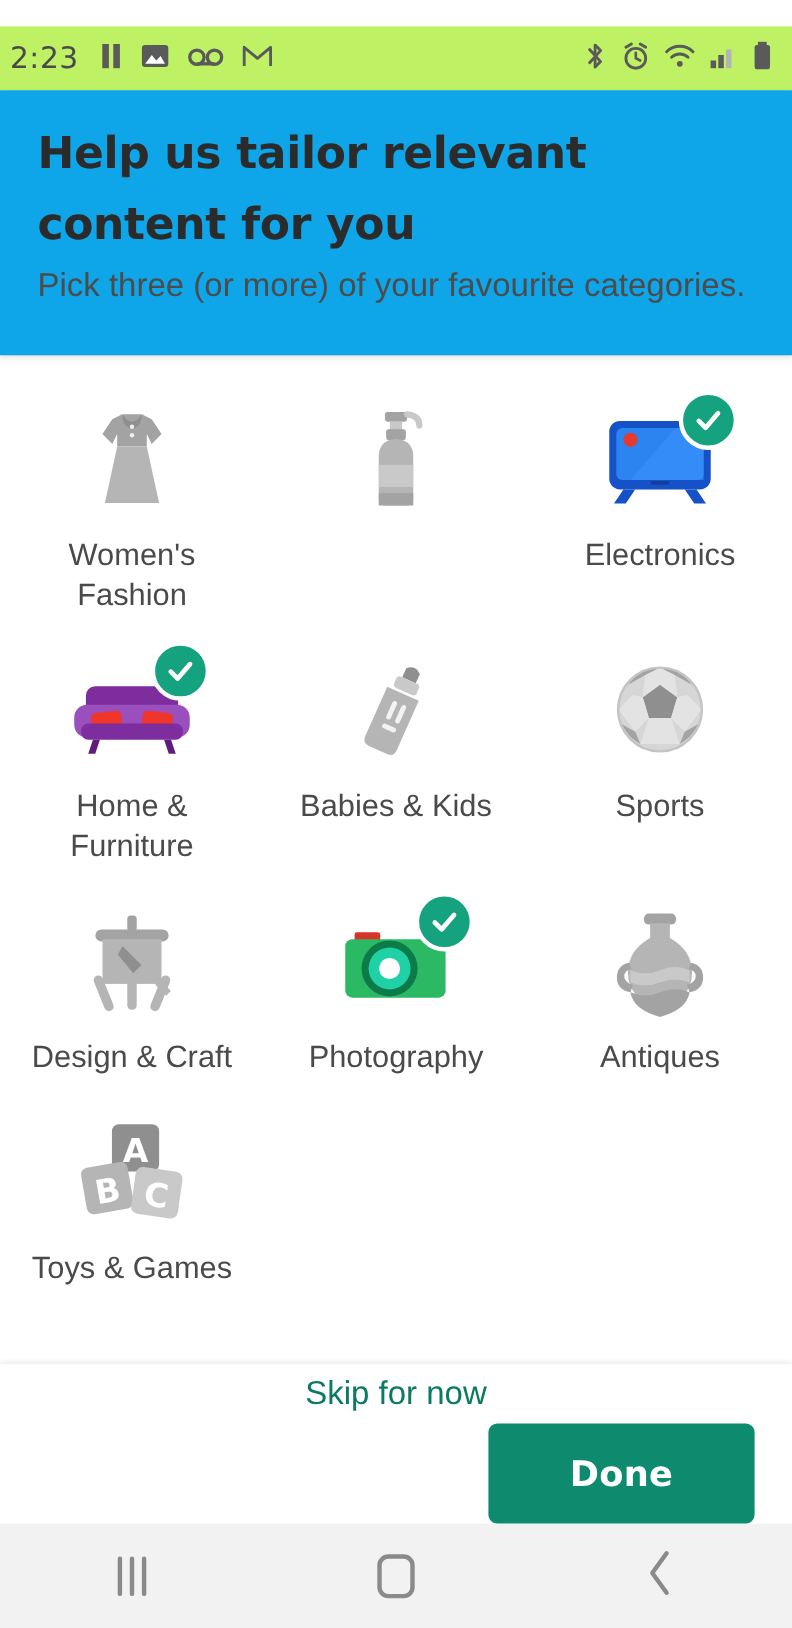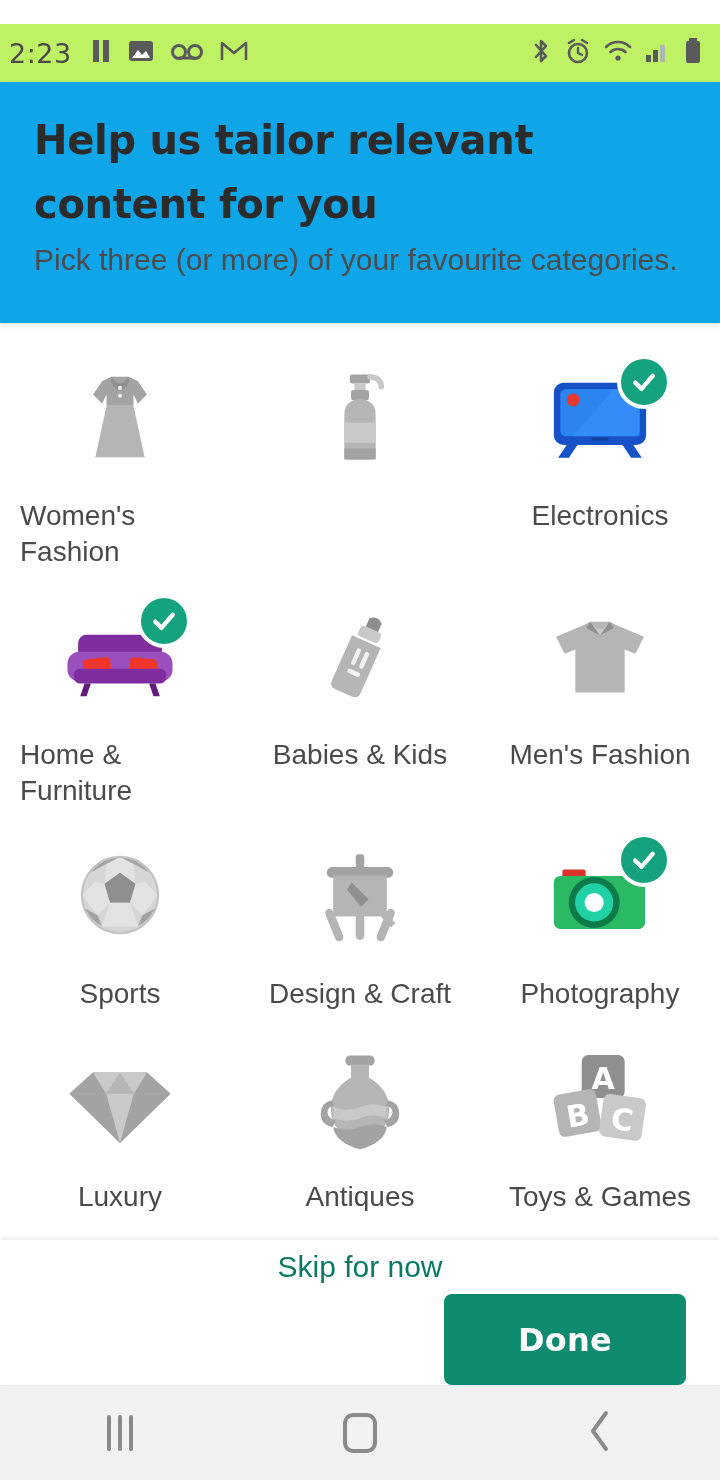--- a/index.html
+++ b/index.html
@@ -71,23 +71,23 @@
   .cat-icon-box svg{ display:block; }
   .badge{
     position:absolute; top:-4px; right:-6px;
     width:54px; height:54px; border-radius:50%;
     background:#15a37f;
     border:4px solid #ffffff;
     display:flex; align-items:center; justify-content:center;
   }
   .badge svg{ width:30px; height:30px; }
   .cat-label{
-    margin-top:23px;
+    margin-top:12px;
     font-size:28px; line-height:1.28;
-    color:#4a4a4a; 
+    color:#4a4a4a; text-align:center;
     max-width:200px;
     font-family:"Liberation Sans", sans-serif;
   }
 
   
   .footer{
     position:absolute; left:0; right:0;
     top:1240px; height:145px;
     background:#ffffff;
     box-shadow:0 -2px 5px rgba(0,0,0,.09);
@@ -276,31 +276,20 @@
         <path d="M44 16 q6-6 12 0 l0 8 l-12 0 Z" fill="#8f8f8f"></path>
         <rect x="40" y="24" width="20" height="10" rx="3" fill="#c9c9c9"></rect>
         <path d="M36 36 l28 0 l0 44 q0 6-6 6 l-16 0 q-6 0-6-6 Z" fill="#b5b5b5"></path>
         <rect x="45" y="44" width="4" height="16" rx="2" fill="#f2f2f2"></rect>
         <rect x="53" y="44" width="4" height="16" rx="2" fill="#f2f2f2"></rect>
         <rect x="45" y="64" width="12" height="4" rx="2" fill="#f2f2f2"></rect>
       </g>
     </svg>
         </div>
         <div class="cat-label">Babies &amp; Kids</div>
-      </div>
-      <div class="cat">
-        <div class="cat-icon-box">
-          <svg width="118" height="112" viewBox="0 0 110 100">
-      <path d="M38 22 L46 18 L64 18 L72 22 L96 32 L88 48 L78 44 L78 84 L32 84 L32 44 L22 48 L14 32 Z" fill="#b5b5b5"></path>
-      <path d="M46 18 Q55 32 64 18 Q64 28 55 31 Q46 28 46 18 Z" fill="#c9c9c9"></path>
-      <path d="M46 18 L55 31 L42 24 Z" fill="#8f8f8f"></path>
-      <path d="M64 18 L55 31 L68 24 Z" fill="#8f8f8f"></path>
-    </svg>
-        </div>
-        <div class="cat-label">Men's Fashion</div>
       </div>
       <div class="cat">
         <div class="cat-icon-box">
           <svg width="112" height="112" viewBox="0 0 100 100">
       <circle cx="50" cy="50" r="34" fill="#d6d6d6"></circle>
       <path d="M50 30 L64 40 L59 57 L41 57 L36 40 Z" fill="#8f8f8f"></path>
       <path d="M50 16 L62 22 L64 40 L50 30 L36 40 L38 22 Z" fill="#e3e3e3"></path>
       <path d="M16 50 L28 38 L36 40 L41 57 L30 68 Z" fill="#e3e3e3"></path>
       <path d="M84 50 L72 38 L64 40 L59 57 L70 68 Z" fill="#e3e3e3"></path>
       <path d="M41 57 L59 57 L66 78 L34 78 Z" fill="#e3e3e3"></path>
@@ -340,35 +329,20 @@
           <div class="badge">
             <svg viewBox="0 0 24 24">
               <path d="M5 12.5 L10 17.5 L19 7" fill="none" stroke="#ffffff" stroke-width="3.4" stroke-linecap="round" stroke-linejoin="round"></path>
             </svg>
           </div>
         </div>
         <div class="cat-label">Photography</div>
       </div>
       <div class="cat">
         <div class="cat-icon-box">
-          <svg width="118" height="112" viewBox="0 0 110 100">
-      <path d="M30 26 L80 26 L102 46 L55 92 L8 46 Z" fill="#b5b5b5"></path>
-      <path d="M30 26 L8 46 L42 46 Z" fill="#a3a3a3"></path>
-      <path d="M80 26 L102 46 L68 46 Z" fill="#a3a3a3"></path>
-      <path d="M30 26 L42 46 L55 26 Z" fill="#c9c9c9"></path>
-      <path d="M80 26 L68 46 L55 26 Z" fill="#c9c9c9"></path>
-      <path d="M42 46 L68 46 L55 92 Z" fill="#c9c9c9"></path>
-      <path d="M8 46 L42 46 L55 92 Z" fill="#a3a3a3"></path>
-      <path d="M102 46 L68 46 L55 92 Z" fill="#a3a3a3"></path>
-    </svg>
-        </div>
-        <div class="cat-label">Luxury</div>
-      </div>
-      <div class="cat">
-        <div class="cat-icon-box">
           <svg width="112" height="112" viewBox="0 0 100 100">
       <rect x="37" y="12" width="26" height="9" rx="4" fill="#a3a3a3"></rect>
       <rect x="42" y="20" width="16" height="14" fill="#b5b5b5"></rect>
       <path d="M42 32 q-18 10-18 28 q0 22 26 28 q26-6 26-28 q0-18-18-28 Z" fill="#b5b5b5"></path>
       <path d="M25 52 q-10 2-10 12 q0 10 11 12 l2-6 q-7-2-7-7 q0-5 6-6 Z" fill="#a3a3a3"></path>
       <path d="M75 52 q10 2 10 12 q0 10-11 12 l-2-6 q7-2 7-7 q0-5-6-6 Z" fill="#a3a3a3"></path>
       <path d="M26 58 q12 5 24 0 q12-5 24 0 l0 10 q-12-5-24 0 q-12 5-24 0 Z" fill="#c9c9c9"></path>
       <path d="M26 76 q12 5 24 0 q12-5 24 0 q-2 14-24 20 q-22-6-24-20 Z" fill="#a3a3a3"></path>
     </svg>
         </div>

